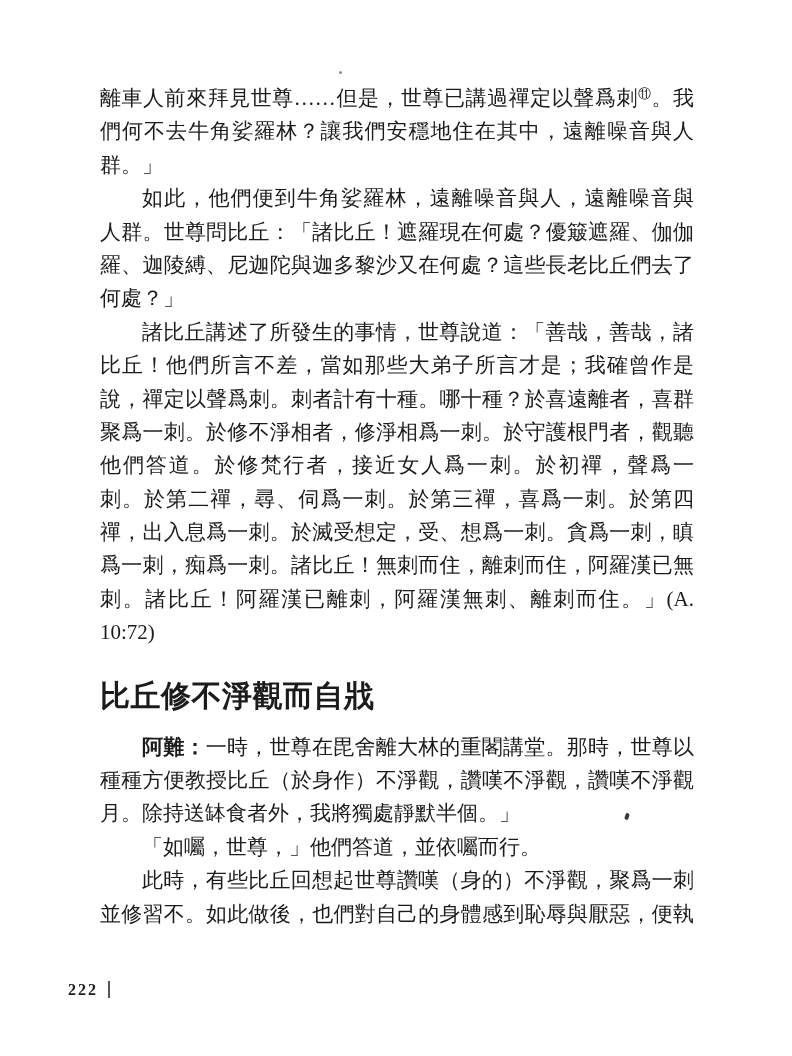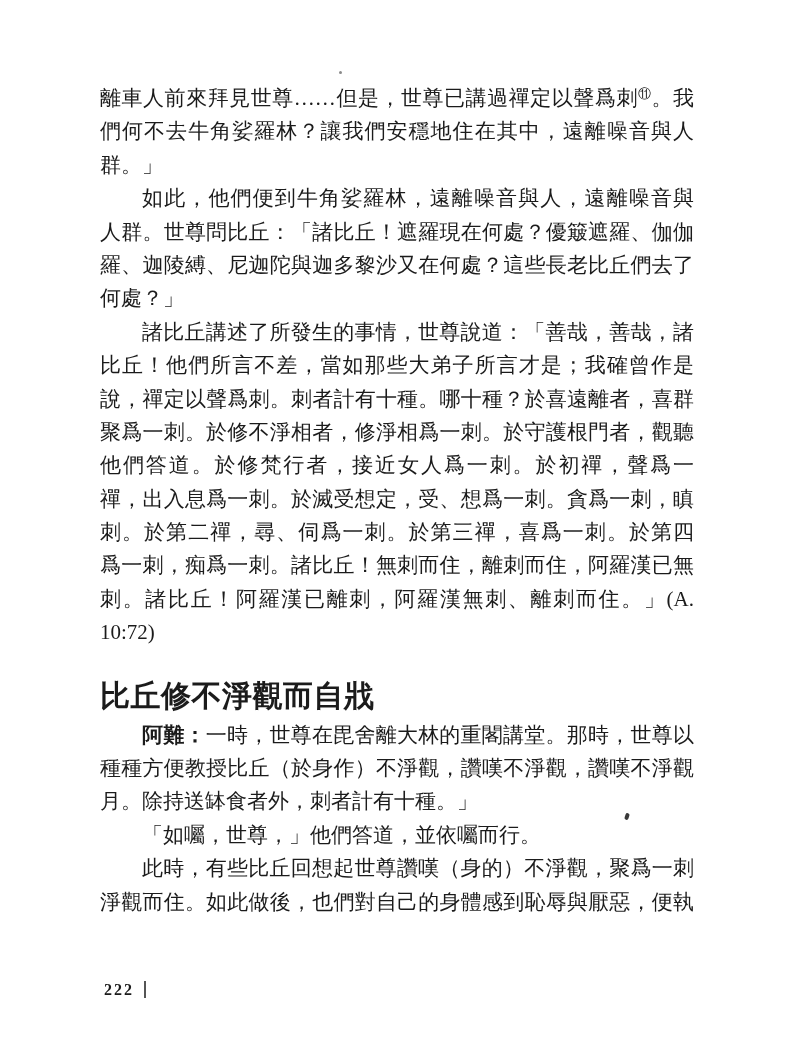--- a/index.html
+++ b/index.html
@@ -28,26 +28,26 @@
     position:relative;
     top:-7px;
     letter-spacing:0;
   }
   .b{ font-weight:bold; }
   .heading{
     font-size:30px;
     font-weight:bold;
     line-height:40px;
     height:40px;
-    margin:26px 0 3px 0;
+    margin:26px 0 15px 0;
     letter-spacing:0.5px;
   }
   .footer{
     position:absolute;left:68px;top:981px;
-    font-size:16px;font-weight:bold;letter-spacing:2px;margin-left:36px;
+    font-size:16px;font-weight:bold;letter-spacing:2px;
   }
   .bar{
     display:inline-block;
     width:1.5px;height:17px;
     background:#555;
     margin-left:10px;
     vertical-align:-3px;
   }
   .speck{ position:absolute; background:#555; }
   .s1{ left:339px; top:71px; width:3px; height:3px; border-radius:50%; background:#8a8a8a; }
@@ -75,42 +75,42 @@
       <div class="ln j">羅、迦陵縛、尼迦陀與迦多黎沙又在何處？這些長老比丘們去了</div>
       <div class="ln">何處？」</div>
     </div>
 
     <div>
       <div class="ln j ind">諸比丘講述了所發生的事情，世尊說道：「善哉，善哉，諸</div>
       <div class="ln j">比丘！他們所言不差，當如那些大弟子所言才是；我確曾作是</div>
       <div class="ln j">說，禪定以聲爲刺。刺者計有十種。哪十種？於喜遠離者，喜群</div>
       <div class="ln j">聚爲一刺。於修不淨相者，修淨相爲一刺。於守護根門者，觀聽</div>
       <div class="ln j">他們答道。於修梵行者，接近女人爲一刺。於初禪，聲爲一</div>
+      <div class="ln j">刺。於第二禪，尋、伺爲一刺。於第三禪，喜爲一刺。於第四</div>
       <div class="ln j">禪，出入息爲一刺。於滅受想定，受、想爲一刺。貪爲一刺，瞋</div>
-      <div class="ln j">刺。於第二禪，尋、伺爲一刺。於第三禪，喜爲一刺。於第四</div>
       <div class="ln j">爲一刺，痴爲一刺。諸比丘！無刺而住，離刺而住，阿羅漢已無</div>
       <div class="ln j">刺。諸比丘！阿羅漢已離刺，阿羅漢無刺、離刺而住。」(A.</div>
       <div class="ln">10:72)</div>
     </div>
 
     <h2 class="heading">比丘修不淨觀而自戕</h2>
 
     <div>
       <div class="ln j ind"><span class="b">阿難：</span><span>一時，世尊在毘舍離大林的重閣講堂。那時，世尊以</span></div>
       <div class="ln j">種種方便教授比丘（於身作）不淨觀，讚嘆不淨觀，讚嘆不淨觀</div>
-      <div class="ln">月。除持送缽食者外，刺者計有十種。」</div>
+      <div class="ln">月。除持送缽食者外，我將獨處靜默半個。」</div>
     </div>
 
     <div>
       <div class="ln ind">「如囑，世尊，」他們答道，並依囑而行。</div>
     </div>
 
     <div>
       <div class="ln j ind">此時，有些比丘回想起世尊讚嘆（身的）不淨觀，聚爲一刺</div>
-      <div class="ln j">淨觀而住。如此做後，也們對自己的身體感到恥辱與厭惡，便執</div>
+      <div class="ln j">並修習不。如此做後，也們對自己的身體感到恥辱與厭惡，便執</div>
     </div>
 
   </div>
 
   <div class="footer">
     <span>222</span><span class="bar"></span>
   </div>
 
 </div>
 

